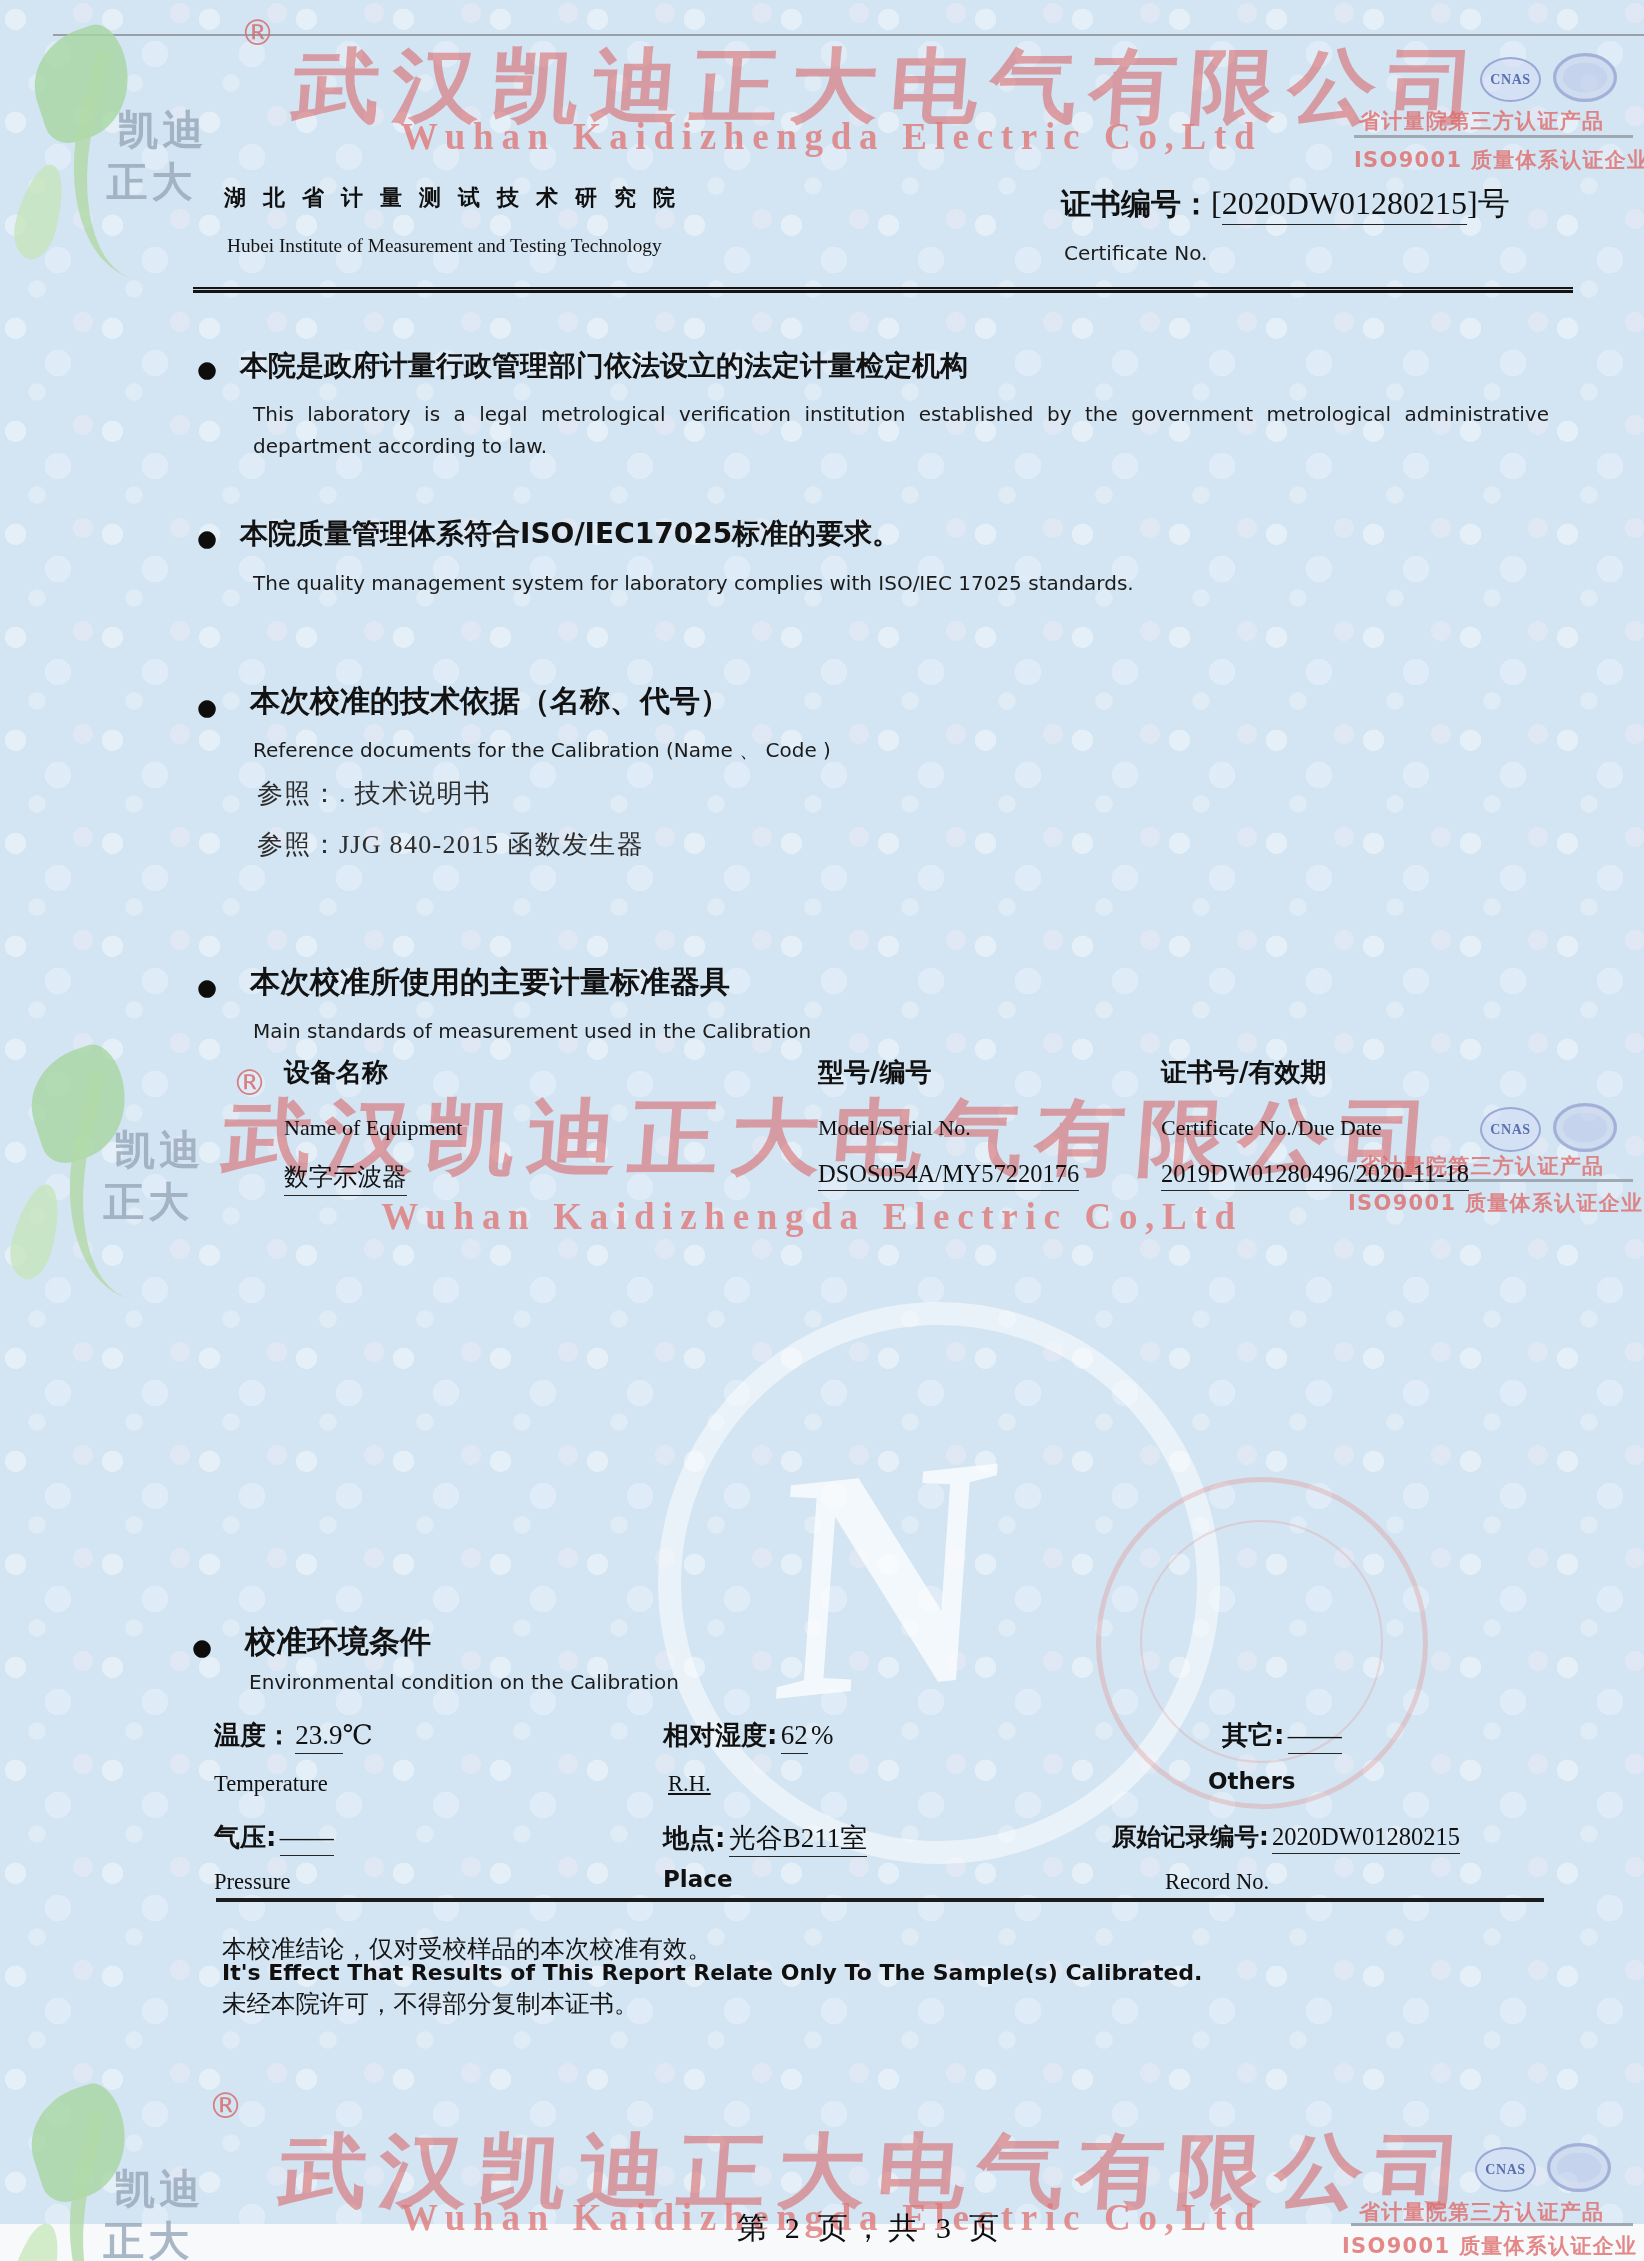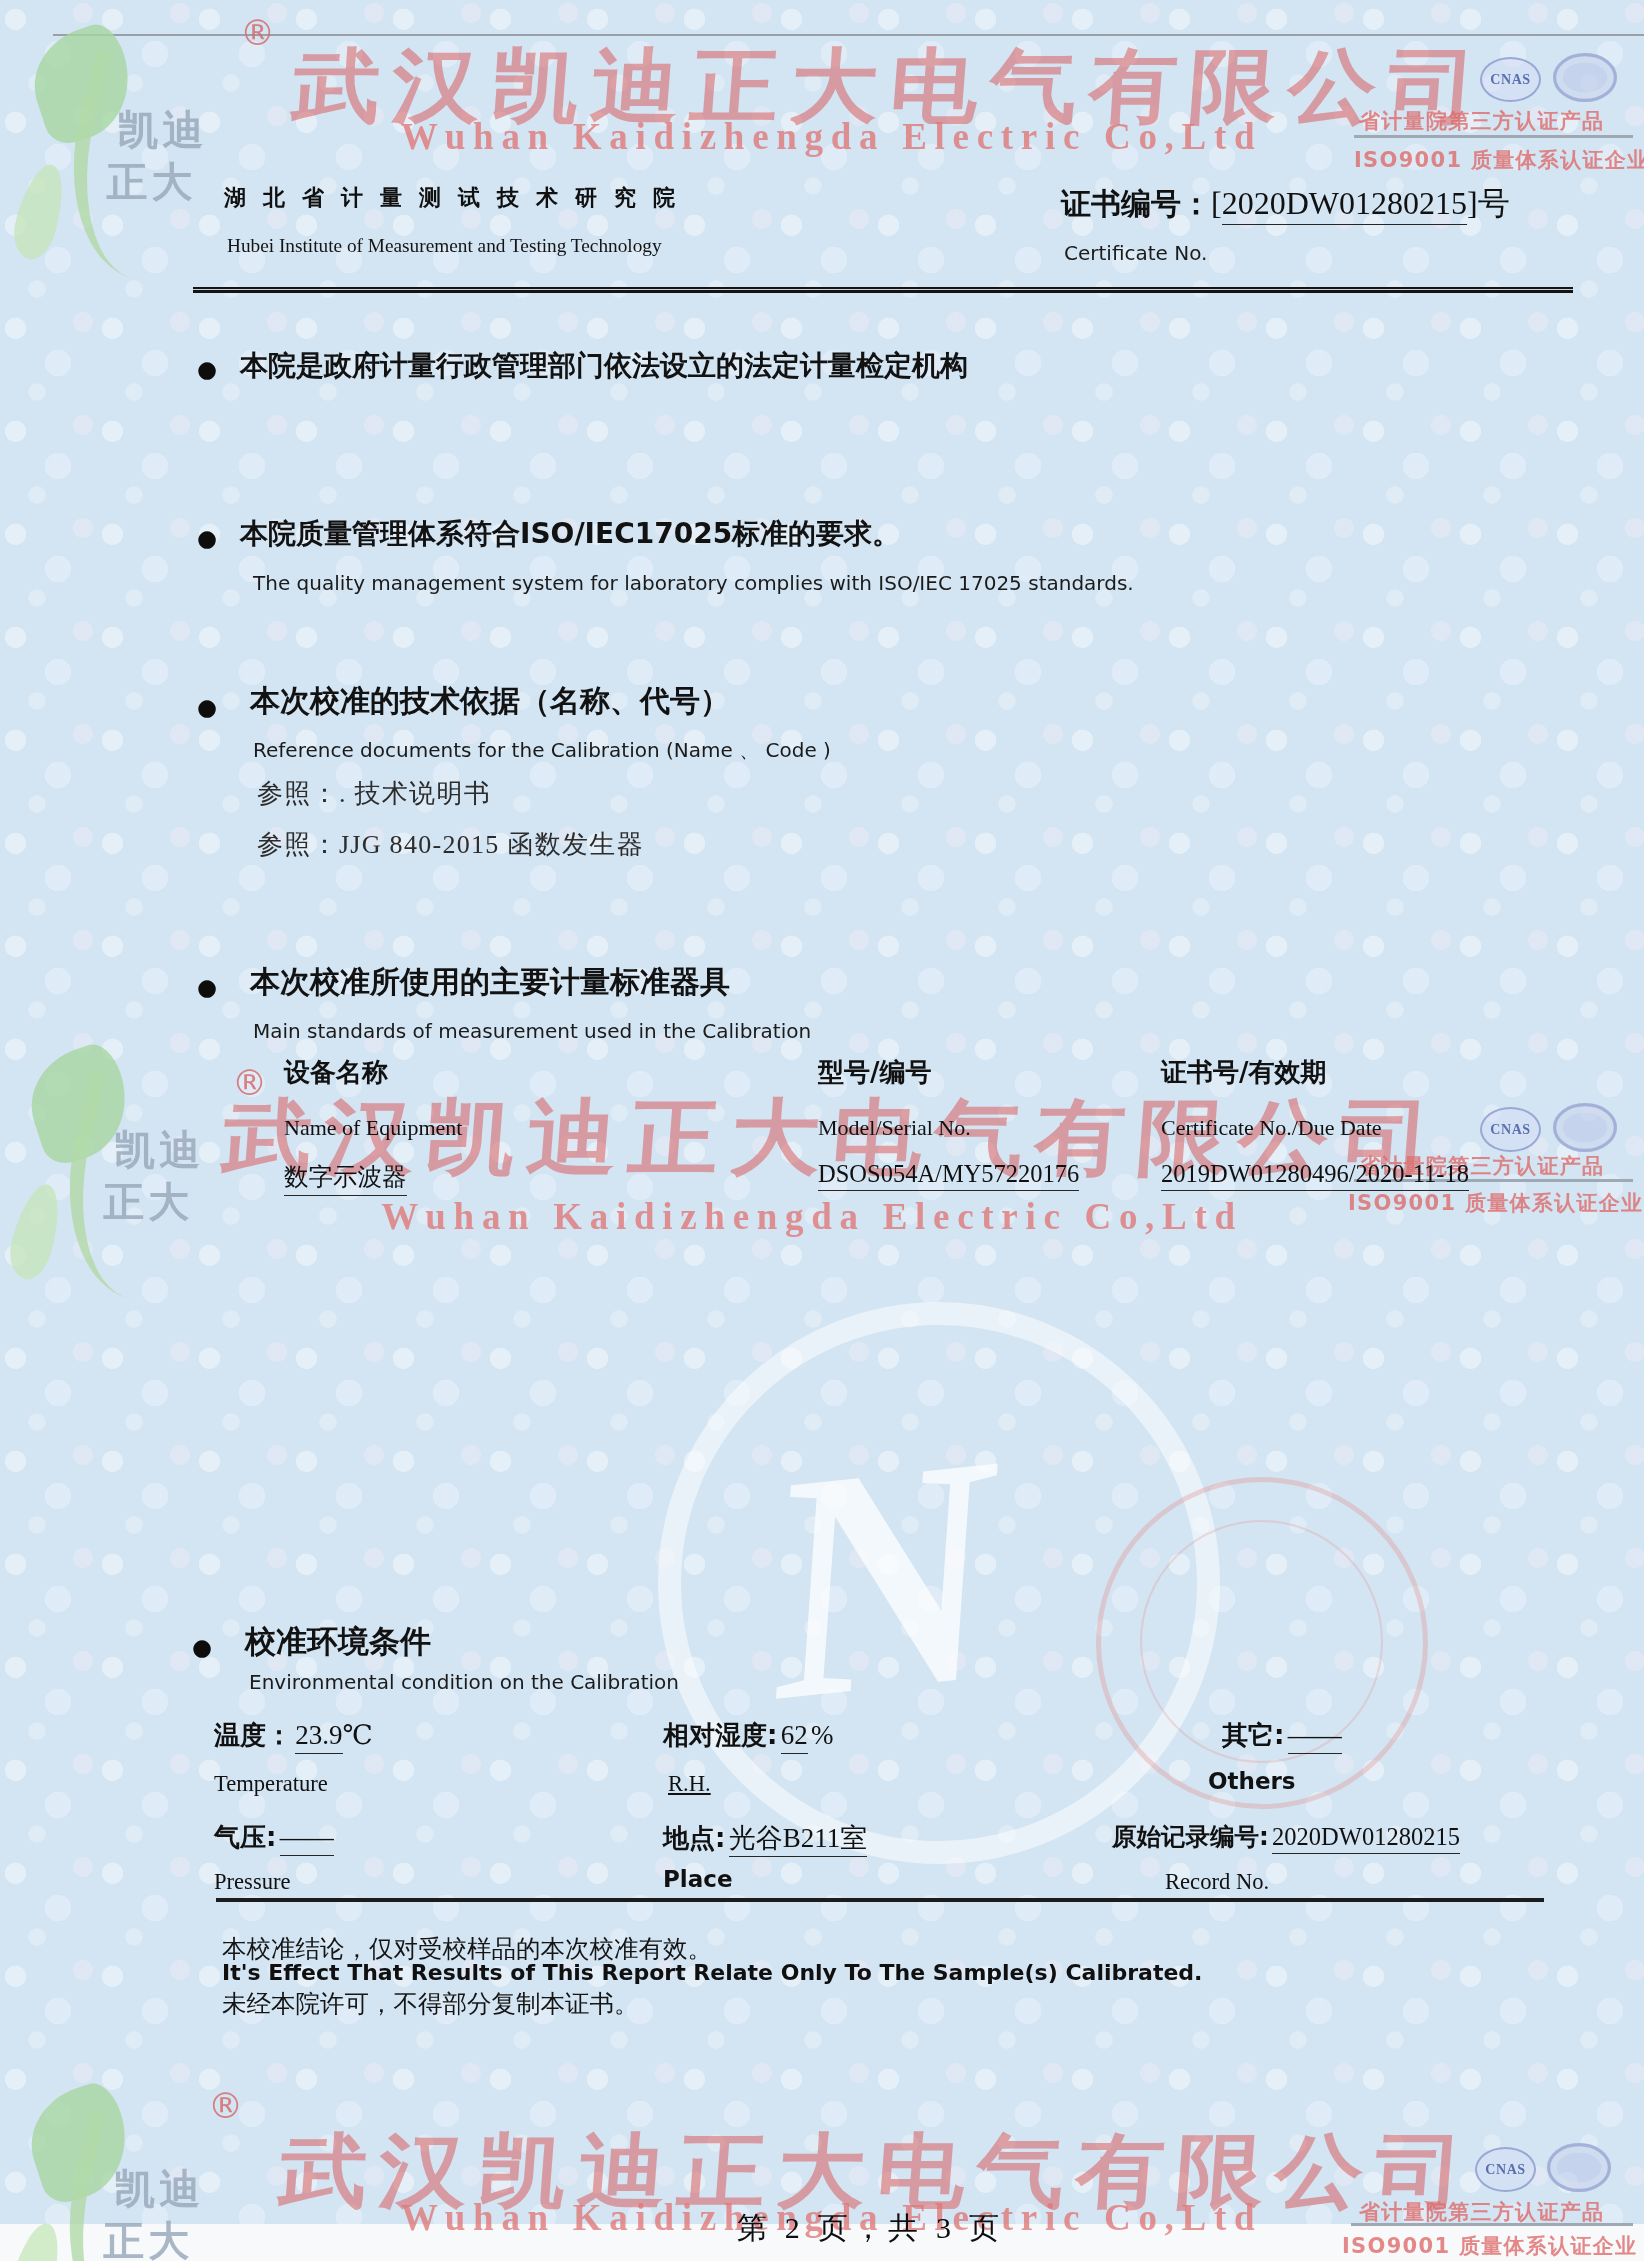--- a/index.html
+++ b/index.html
@@ -123,20 +123,21 @@
   <div class="abs inst-cn" style="left:224px;top:183px;z-index:3;">湖北省计量测试技术研究院</div>
   <div class="abs inst-en" style="left:227px;top:235px;z-index:3;">Hubei Institute of Measurement and Testing Technology</div>
   <div class="abs" style="left:1061px;top:182px;z-index:3;white-space:nowrap;">
     <span class="certno-label">证书编号：</span><span class="certno-val">[</span><span class="certno-val u">2020DW01280215</span><span class="certno-val">]号</span>
   </div>
   <div class="abs b-en" style="left:1064px;top:237px;z-index:3;">Certificate No.</div>
   <div class="abs rule-thick" style="left:193px;top:287px;width:1380px;z-index:3;"></div>
 
   <div class="abs dot" style="left:197px;top:356px;z-index:3;">●</div>
   <div class="abs b-cn" style="left:240px;top:347px;z-index:3;">本院是政府计量行政管理部门依法设立的法定计量检定机构</div>
+  <div class="abs b-en" style="left:253px;top:398px;width:1296px;text-align:justify;z-index:3;">This laboratory is a legal metrological verification institution established by the government metrological administrative department according to law.</div>
 
   <div class="abs dot" style="left:197px;top:525px;z-index:3;">●</div>
   <div class="abs b-cn" style="left:240px;top:515px;z-index:3;">本院质量管理体系符合ISO/IEC17025标准的要求。</div>
   <div class="abs b-en" style="left:253px;top:567px;width:1296px;z-index:3;">The quality management system for laboratory complies with ISO/IEC 17025 standards.</div>
 
   <div class="abs dot" style="left:197px;top:694px;z-index:3;">●</div>
   <div class="abs b-cn" style="left:250px;top:681px;font-size:30px;z-index:3;">本次校准的技术依据（名称、代号）</div>
   <div class="abs b-en" style="left:253px;top:734px;z-index:3;">Reference documents for the Calibration (Name 、 Code )</div>
   <div class="abs ref-line" style="left:257px;top:776px;z-index:3;">参照：. 技术说明书</div>
   <div class="abs ref-line" style="left:257px;top:827px;z-index:3;">参照：JJG 840-2015 函数发生器</div>

